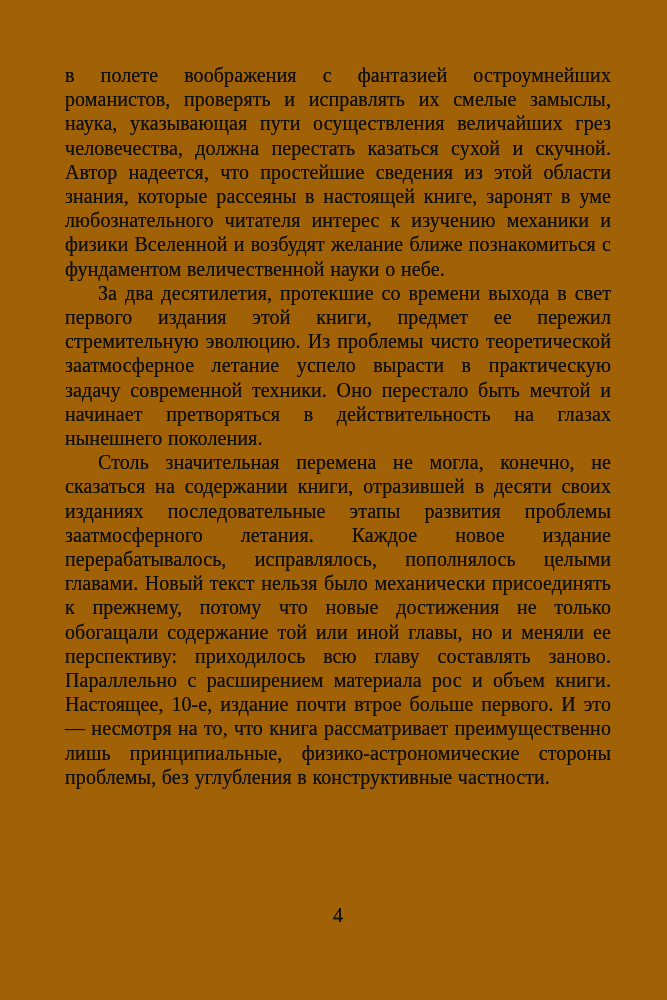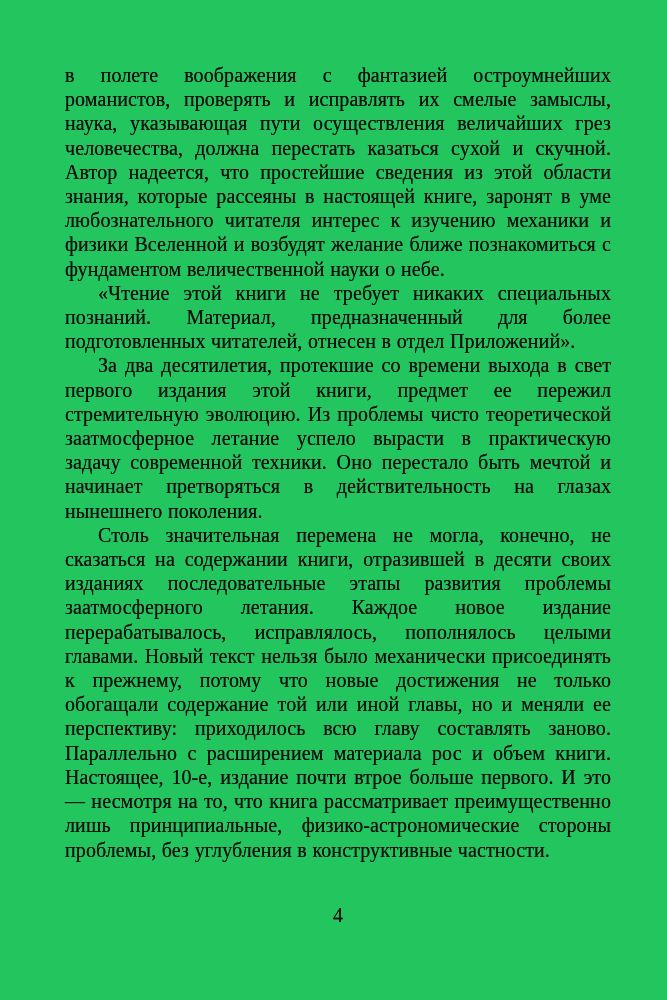--- a/index.html
+++ b/index.html
@@ -4,21 +4,21 @@
 <style>
   html, body {
     margin: 0;
     padding: 0;
     background: #ffffff;
   }
   .page {
     position: relative;
     width: 667px;
     height: 1000px;
-    background: #22c55e;
+    background: #a16207;
     overflow: hidden;
     font-family: "Liberation Serif", "DejaVu Serif", serif;
     color: #101010;
   }
   .text-block {
     position: absolute;
     left: 65px;
     top: 63px;
     width: 546px;
     font-size: 20px;
@@ -49,18 +49,17 @@
     line-height: 24px;
     text-shadow: 0 0 0.55px rgba(16,16,16,0.85);
   }
 </style>
 </head>
 <body>
 
 <div class="page">
   <div class="text-block">
     <p class="para continuation">в полете воображения с фантазией остроумнейших романистов, проверять и исправлять их смелые замыслы, наука, указывающая пути осуществления величайших грез человечества, должна перестать казаться сухой и скучной. Автор надеется, что простейшие сведения из этой области знания, которые рассеяны в настоящей книге, заронят в уме любознательного читателя интерес к изучению механики и физики Вселенной и возбудят желание ближе познакомиться с фундаментом величественной науки о небе.</p>
-    <p class="para">«Чтение этой книги не требует никаких специальных познаний. Материал, предназначенный для более подготовленных читателей, отнесен в отдел Приложений».</p>
     <p class="para">За два десятилетия, протекшие со времени выхода в свет первого издания этой книги, предмет ее пережил стремительную эволюцию. Из проблемы чисто теоретической заатмосферное летание успело вырасти в практическую задачу современной техники. Оно перестало быть мечтой и начинает претворяться в действительность на глазах нынешнего поколения.</p>
     <p class="para">Столь значительная перемена не могла, конечно, не сказаться на содержании книги, отразившей в десяти своих изданиях последовательные этапы развития проблемы заатмосферного летания. Каждое новое издание перерабатывалось, исправлялось, пополнялось целыми главами. Новый текст нельзя было механически присоединять к прежнему, потому что новые достижения не только обогащали содержание той или иной главы, но и меняли ее перспективу: приходилось всю главу составлять заново. Параллельно с расширением материала рос и объем книги. Настоящее, 10-е, издание почти втрое больше первого. И это — несмотря на то, что книга рассматривает преимущественно лишь принципиальные, физико-астрономические стороны проблемы, без углубления в конструктивные частности.</p>
   </div>
   <div class="page-number">4</div>
 </div>
 
 </body></html>

